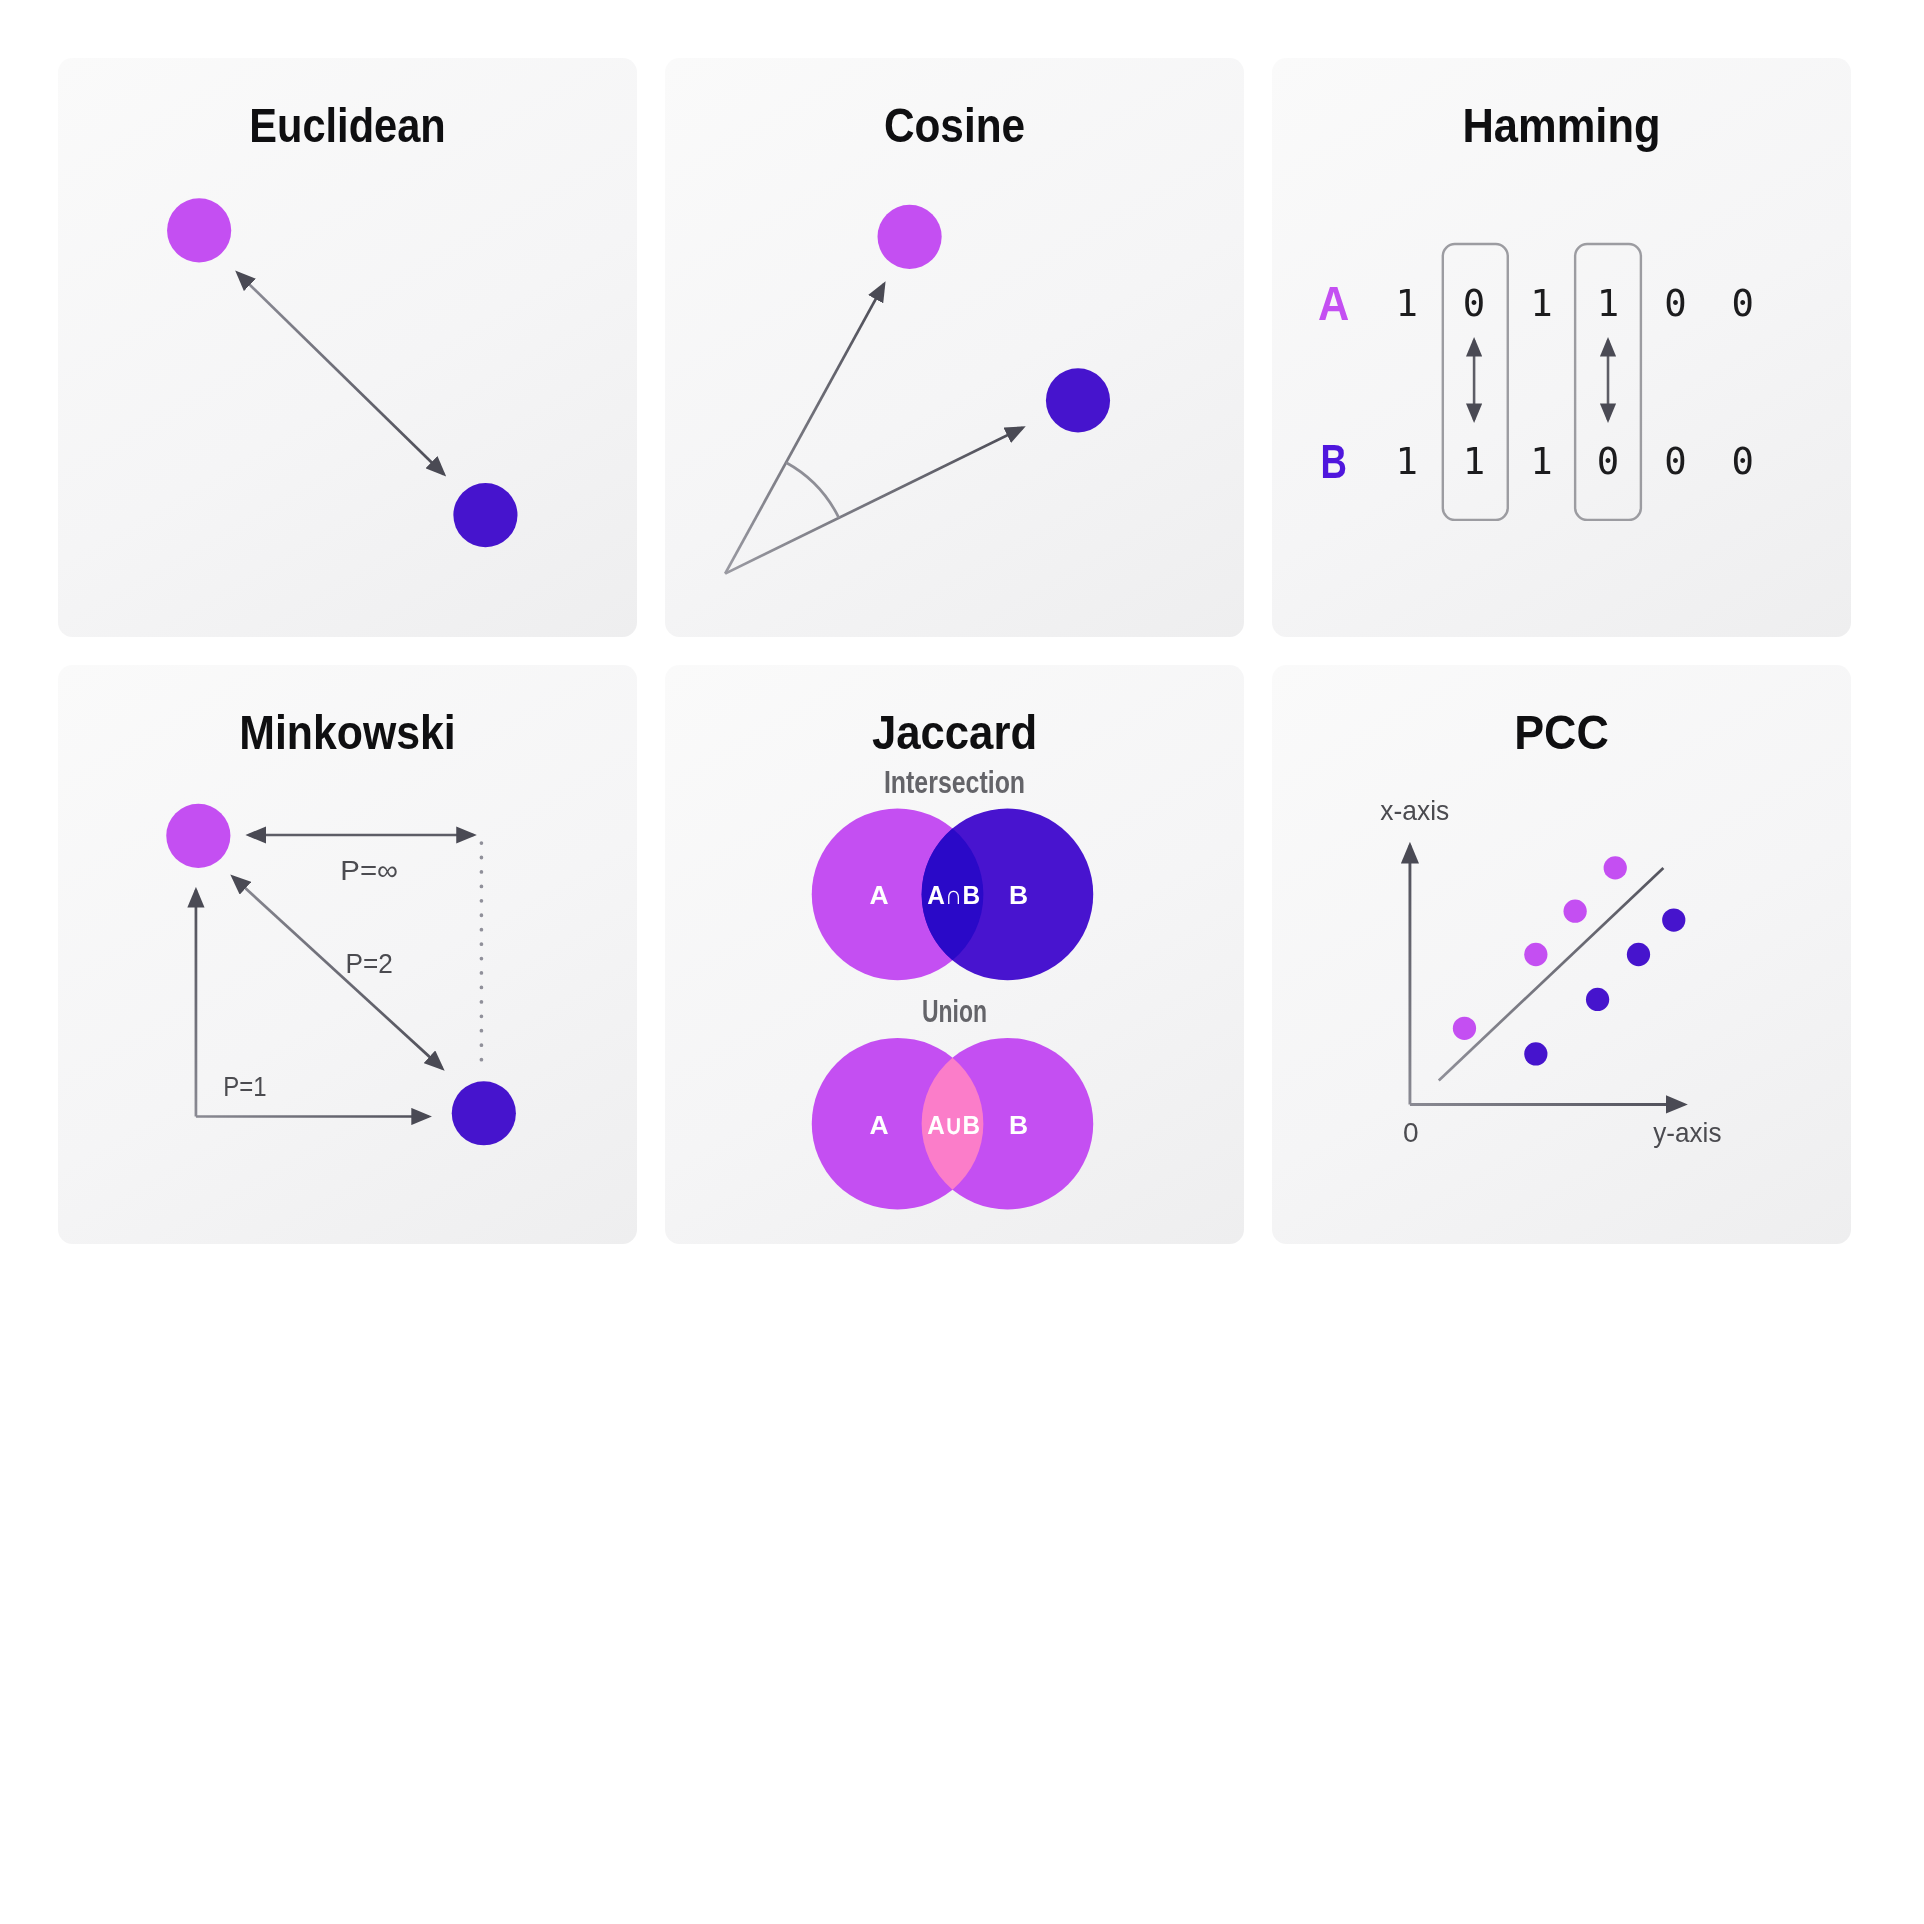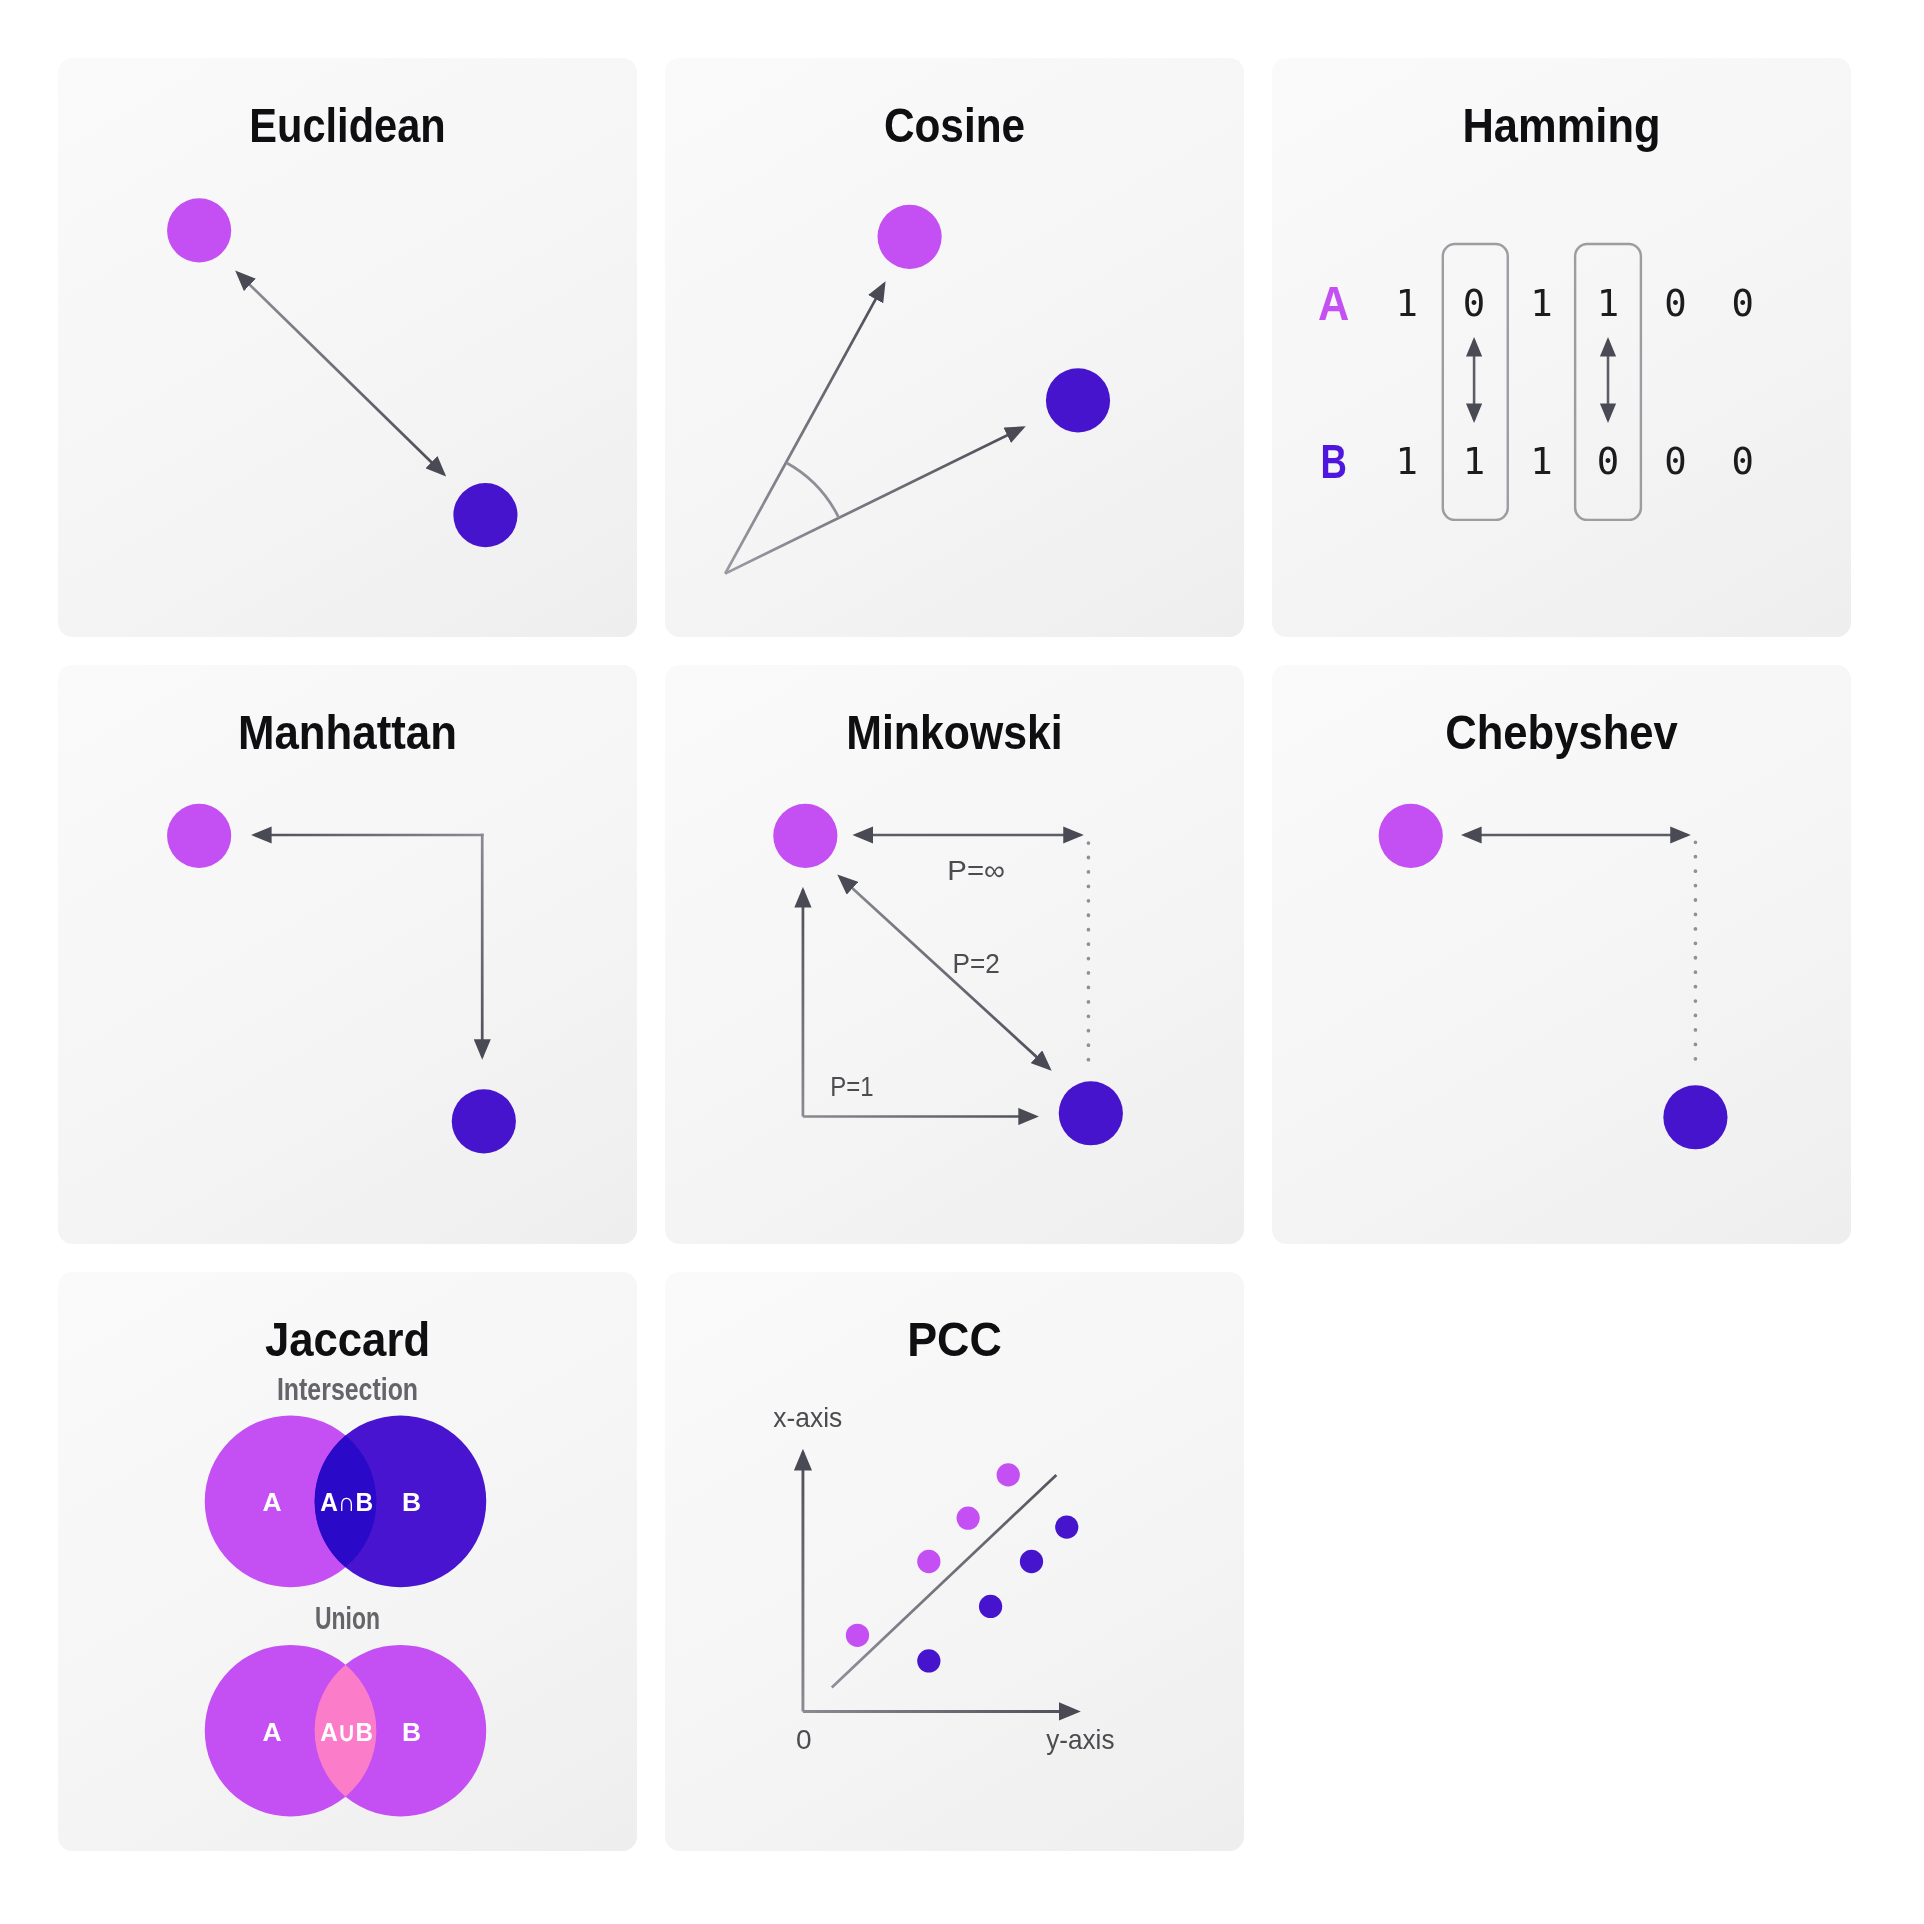--- a/index.html
+++ b/index.html
@@ -95,39 +95,20 @@
           <text class="bit" x="168" y="502" text-anchor="middle" dominant-baseline="central">1</text>
           <text class="bit" x="252" y="502" text-anchor="middle" dominant-baseline="central">1</text>
           <text class="bit" x="336" y="502" text-anchor="middle" dominant-baseline="central">1</text>
           <text class="bit" x="419" y="502" text-anchor="middle" dominant-baseline="central">0</text>
           <text class="bit" x="503" y="502" text-anchor="middle" dominant-baseline="central">0</text>
           <text class="bit" x="587" y="502" text-anchor="middle" dominant-baseline="central">0</text>
         </g>
       </svg>
     </div>
 
-    <div class="card">
-      <svg width="579" height="579" viewBox="0 0 722 722">
-        <defs>
-          <linearGradient id="g-man-h" gradientUnits="userSpaceOnUse" x1="529" y1="0" x2="245" y2="0">
-            <stop offset="0" stop-color="#8a8a93"></stop>
-              <stop offset="1" stop-color="#4e4e58"></stop>
-          </linearGradient>
-          <linearGradient id="g-man-v" gradientUnits="userSpaceOnUse" x1="0" y1="212" x2="0" y2="488">
-            <stop offset="0" stop-color="#8a8a93"></stop>
-              <stop offset="1" stop-color="#4e4e58"></stop>
-          </linearGradient>
-        </defs>
-        <text class="title" x="361" y="84" text-anchor="middle" dominant-baseline="central" textLength="273" lengthAdjust="spacingAndGlyphs">Manhattan</text>
-        <line x1="530.7" y1="212" x2="245" y2="212" stroke="url(#g-man-h)" stroke-width="3.4" marker-end="url(#ah-dark)"></line>
-        <line x1="529" y1="210.3" x2="529" y2="488" stroke="url(#g-man-v)" stroke-width="3.4" marker-end="url(#ah-dark)"></line>
-        <circle cx="176" cy="213" r="40" fill="#c44ff2"></circle>
-        <circle cx="531" cy="569" r="40" fill="#4614cd"></circle>
-      </svg>
-    </div>
 
     <div class="card">
       <svg width="579" height="579" viewBox="0 0 722 722">
         <defs>
           <linearGradient id="g-mink2" gradientUnits="userSpaceOnUse" x1="212" y1="258" x2="485" y2="509">
             <stop offset="0" stop-color="#8a8a93"></stop>
               <stop offset="1" stop-color="#4e4e58"></stop>
           </linearGradient>
           <linearGradient id="g-mink1v" gradientUnits="userSpaceOnUse" x1="0" y1="563" x2="0" y2="281">
             <stop offset="0" stop-color="#8a8a93"></stop>
@@ -148,29 +129,20 @@
 
         <text class="glabel" x="388" y="256" text-anchor="middle" dominant-baseline="central" textLength="72" lengthAdjust="spacingAndGlyphs">P=∞</text>
         <text class="glabel" x="388" y="372" text-anchor="middle" dominant-baseline="central" textLength="59" lengthAdjust="spacingAndGlyphs">P=2</text>
         <text class="glabel" x="233" y="526" text-anchor="middle" dominant-baseline="central" textLength="54" lengthAdjust="spacingAndGlyphs">P=1</text>
 
         <circle cx="175" cy="213" r="40" fill="#c44ff2"></circle>
         <circle cx="531" cy="559" r="40" fill="#4614cd"></circle>
       </svg>
     </div>
 
-    <div class="card">
-      <svg width="579" height="579" viewBox="0 0 722 722">
-        <text class="title" x="361" y="84" text-anchor="middle" dominant-baseline="central" textLength="290" lengthAdjust="spacingAndGlyphs">Chebyshev</text>
-        <line x1="240" y1="212" x2="518" y2="212" stroke="#5d5d66" stroke-width="3.4" marker-start="url(#ah-dark)" marker-end="url(#ah-dark)"></line>
-        <line x1="528" y1="221" x2="528" y2="503" stroke="#90909a" stroke-width="4.6" stroke-linecap="round" stroke-dasharray="0.1 17.9"></line>
-        <circle cx="173" cy="213" r="40" fill="#c44ff2"></circle>
-        <circle cx="528" cy="564" r="40" fill="#4614cd"></circle>
-      </svg>
-    </div>
 
     <div class="card">
       <svg width="579" height="579" viewBox="0 0 722 722">
         <text class="title" x="361" y="84" text-anchor="middle" dominant-baseline="central" textLength="206" lengthAdjust="spacingAndGlyphs">Jaccard</text>
 
         <text class="subtitle" x="361" y="146" text-anchor="middle" dominant-baseline="central" textLength="176" lengthAdjust="spacingAndGlyphs">Intersection</text>
 
         <g>
           <circle cx="290" cy="286" r="107" fill="#c44ff2"></circle>
           <circle cx="427" cy="286" r="107" fill="#4814cf"></circle>

